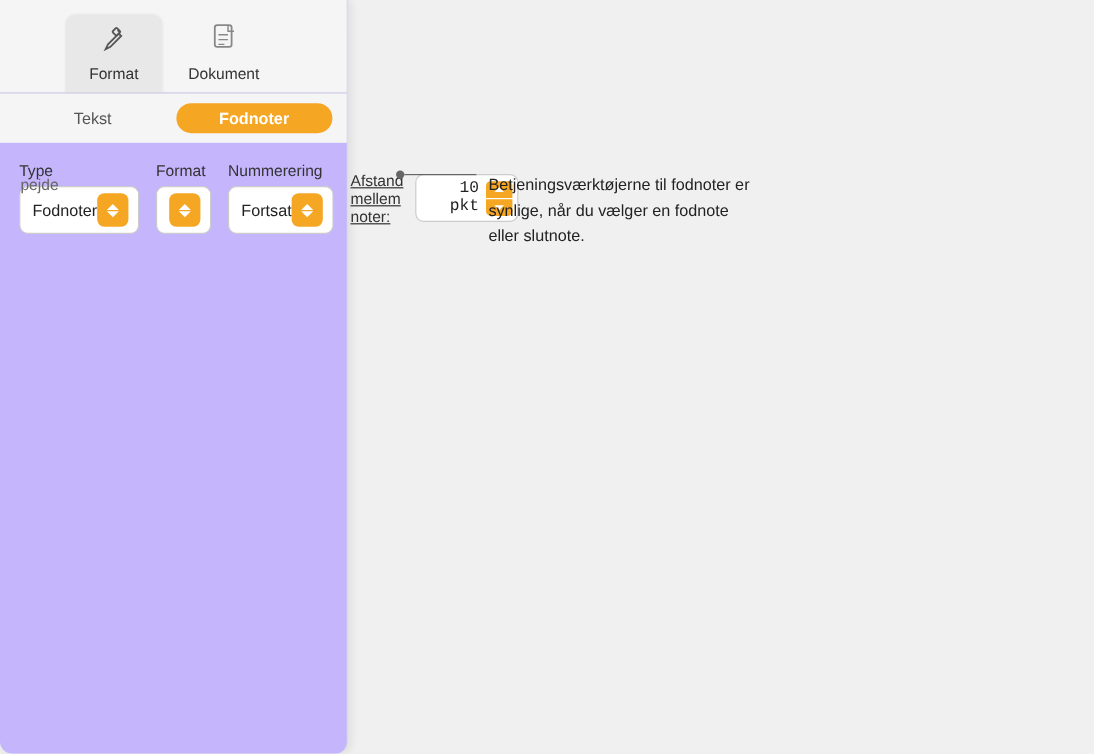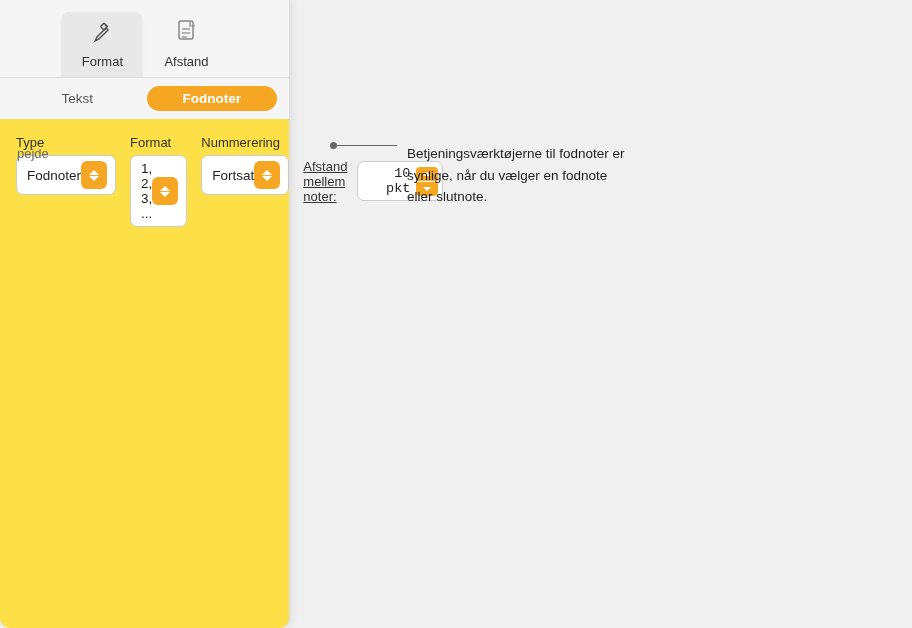--- a/index.html
+++ b/index.html
@@ -8,21 +8,21 @@
       background: #f0f0f0;
       width: 912px;
       height: 628px;
       display: flex;
       align-items: stretch;
       justify-content: flex-start;
       overflow: hidden;
     }
 
     .panel {
-      background: #fde047;
+      background: #c4b5fd;
       width: 290px;
       min-height: 628px;
       border-right: 1px solid #ddd;
       display: flex;
       flex-direction: column;
       border-radius: 0 0 10px 10px;
       box-shadow: 2px 0 8px rgba(0,0,0,0.08);
       position: relative;
     }
 
@@ -306,21 +306,21 @@
     <button class="toolbar-tab">
       <span class="tab-icon">
         <svg width="22" height="24" viewBox="0 0 22 24" fill="none" xmlns="http://www.w3.org/2000/svg">
           <rect x="3" y="1" width="14" height="18" rx="2" stroke="#888" stroke-width="1.5" fill="none"></rect>
           <path d="M14 1v5h5" stroke="#888" stroke-width="1.2" fill="none"></path>
           <line x1="6" y1="9" x2="14" y2="9" stroke="#888" stroke-width="1.2"></line>
           <line x1="6" y1="13" x2="14" y2="13" stroke="#888" stroke-width="1.2"></line>
           <line x1="6" y1="17" x2="11" y2="17" stroke="#888" stroke-width="1.2"></line>
         </svg>
       </span>
-      <span>Afstand</span>
+      <span>Dokument</span>
     </button>
   </div>
   <div class="tab-divider"></div>
 
   <div class="sub-tabs">
     <button class="sub-tab">
       <span>Tekst</span>
     </button>
     <button class="sub-tab active">
       <span>Fodnoter</span>
@@ -336,21 +336,20 @@
         <button class="stepper-btn">
           <span class="arrow-up"></span>
           <span class="arrow-down"></span>
         </button>
       </div>
     </div>
 
     <div class="field-group">
       <span class="field-label">Format</span>
       <div class="select-wrapper">
-        <span class="select-value">1, 2, 3, ...</span>
         <button class="stepper-btn">
           <span class="arrow-up"></span>
           <span class="arrow-down"></span>
         </button>
       </div>
     </div>
 
     <div class="field-group">
       <span class="field-label">Nummerering</span>
       <div class="select-wrapper">

